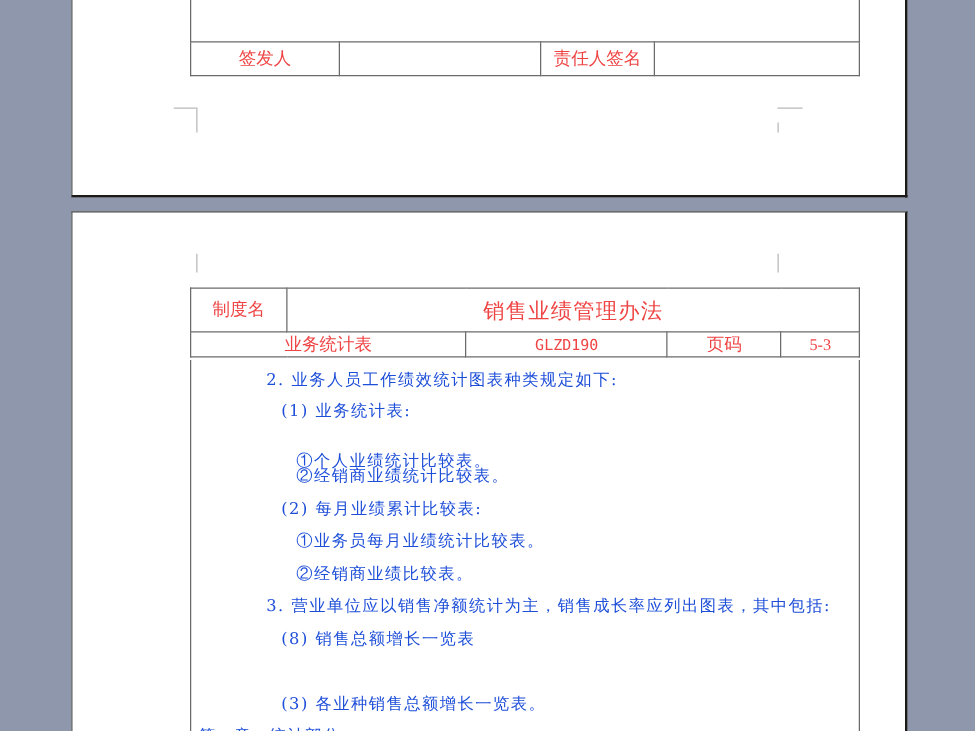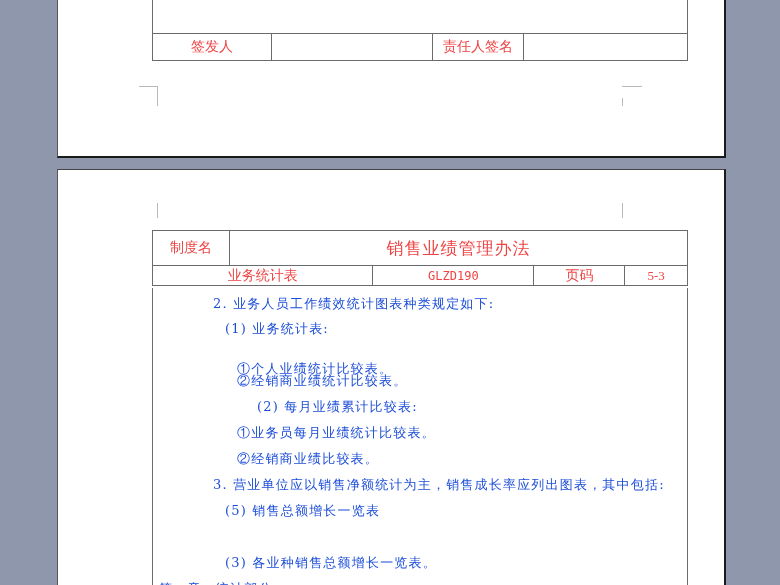--- a/index.html
+++ b/index.html
@@ -81,21 +81,21 @@
       <td style="font-family:'Liberation Serif',serif;font-size:13px;">5-3</td>
     </tr>
   </tbody>
     </table>
 
   <div class="body-box">
     <div class="line" style="left:60px;top:7px;">2. 业务人员工作绩效统计图表种类规定如下:</div>
     <div class="line" style="left:72px;top:32px;">(1) 业务统计表:</div>
     <div class="line" style="left:84px;top:72px;">①个人业绩统计比较表。</div>
     <div class="line" style="left:84px;top:84px;">②经销商业绩统计比较表。</div>
-    <div class="line" style="left:72px;top:110px;margin-left:32px;">(2) 每月业绩累计比较表:</div>
+    <div class="line" style="left:72px;top:110px;">(2) 每月业绩累计比较表:</div>
     <div class="line" style="left:84px;top:162px;">②经销商业绩比较表。</div>
     <div class="line" style="left:84px;top:136px;">①业务员每月业绩统计比较表。</div>
     <div class="line" style="left:60px;top:188px;">3. 营业单位应以销售净额统计为主，销售成长率应列出图表，其中包括:</div>
-    <div class="line" style="left:72px;top:214px;">(5) 销售总额增长一览表</div>
+    <div class="line" style="left:72px;top:214px;">(8) 销售总额增长一览表</div>
     <div class="line" style="left:72px;top:266px;">(3) 各业种销售总额增长一览表。</div>
     <div class="line" style="left:6px;top:292px;">第　章　统计部分</div>
   </div>
 </div>
 
 </body></html>

